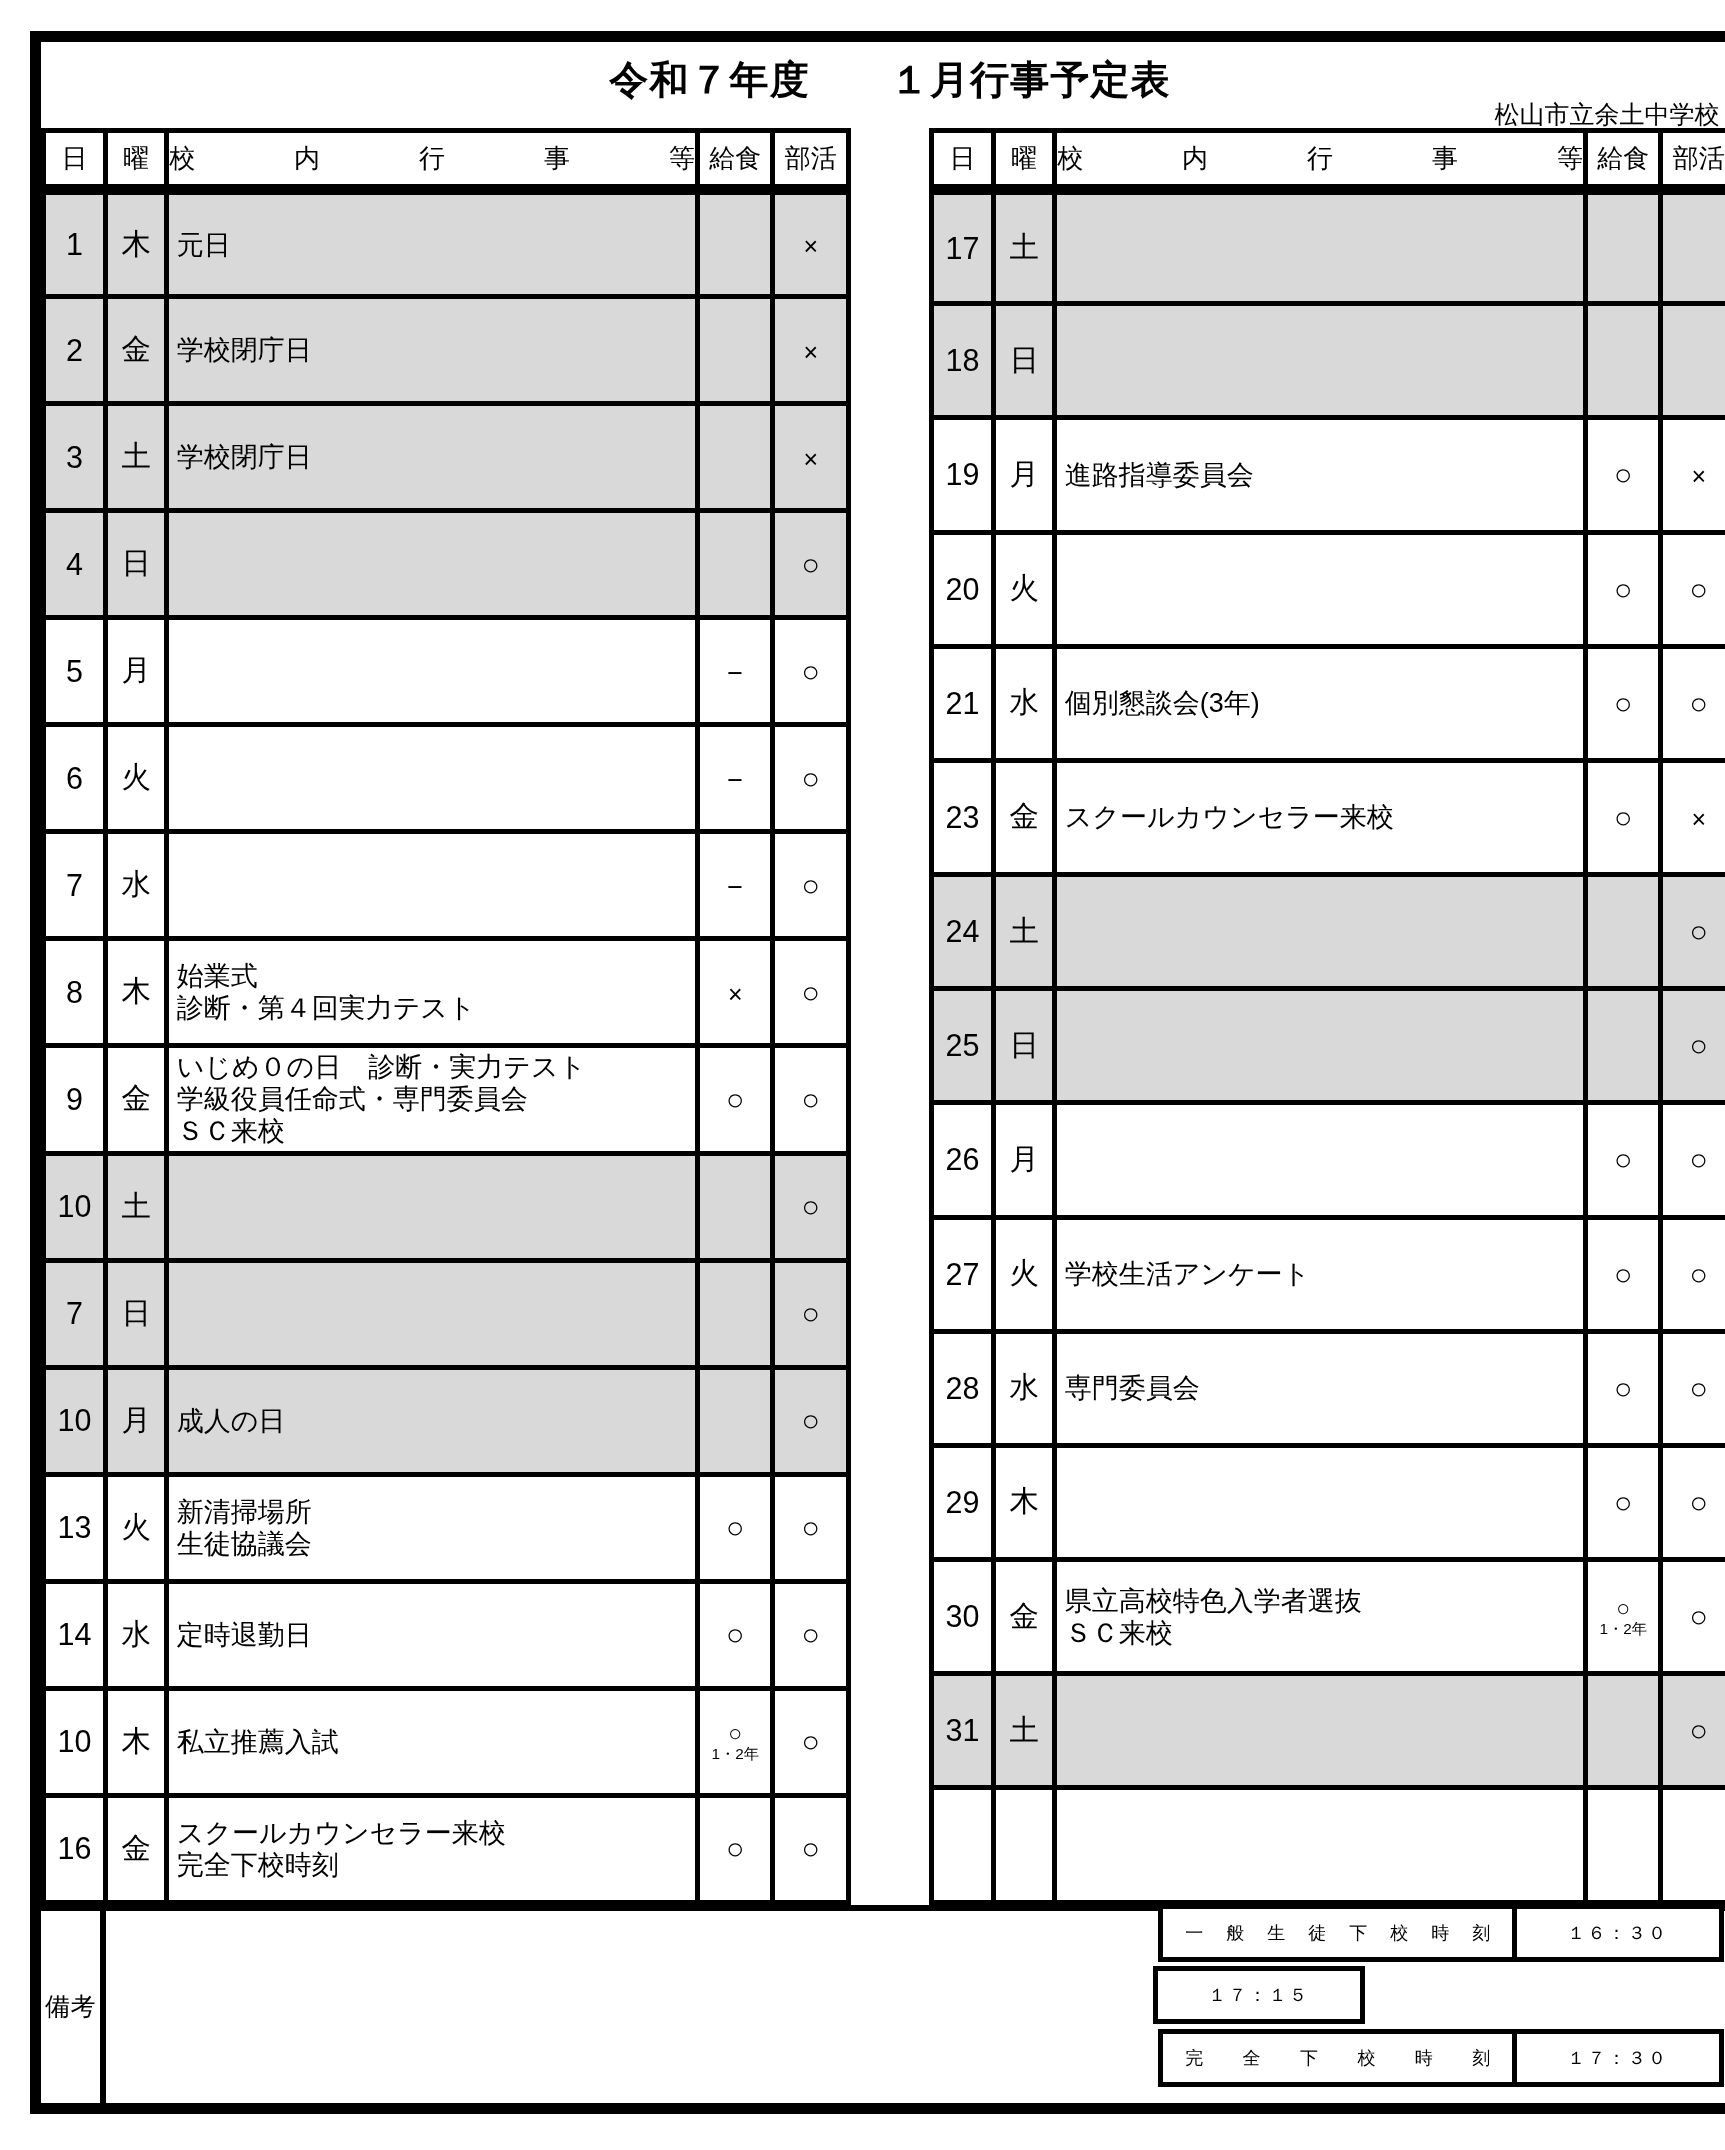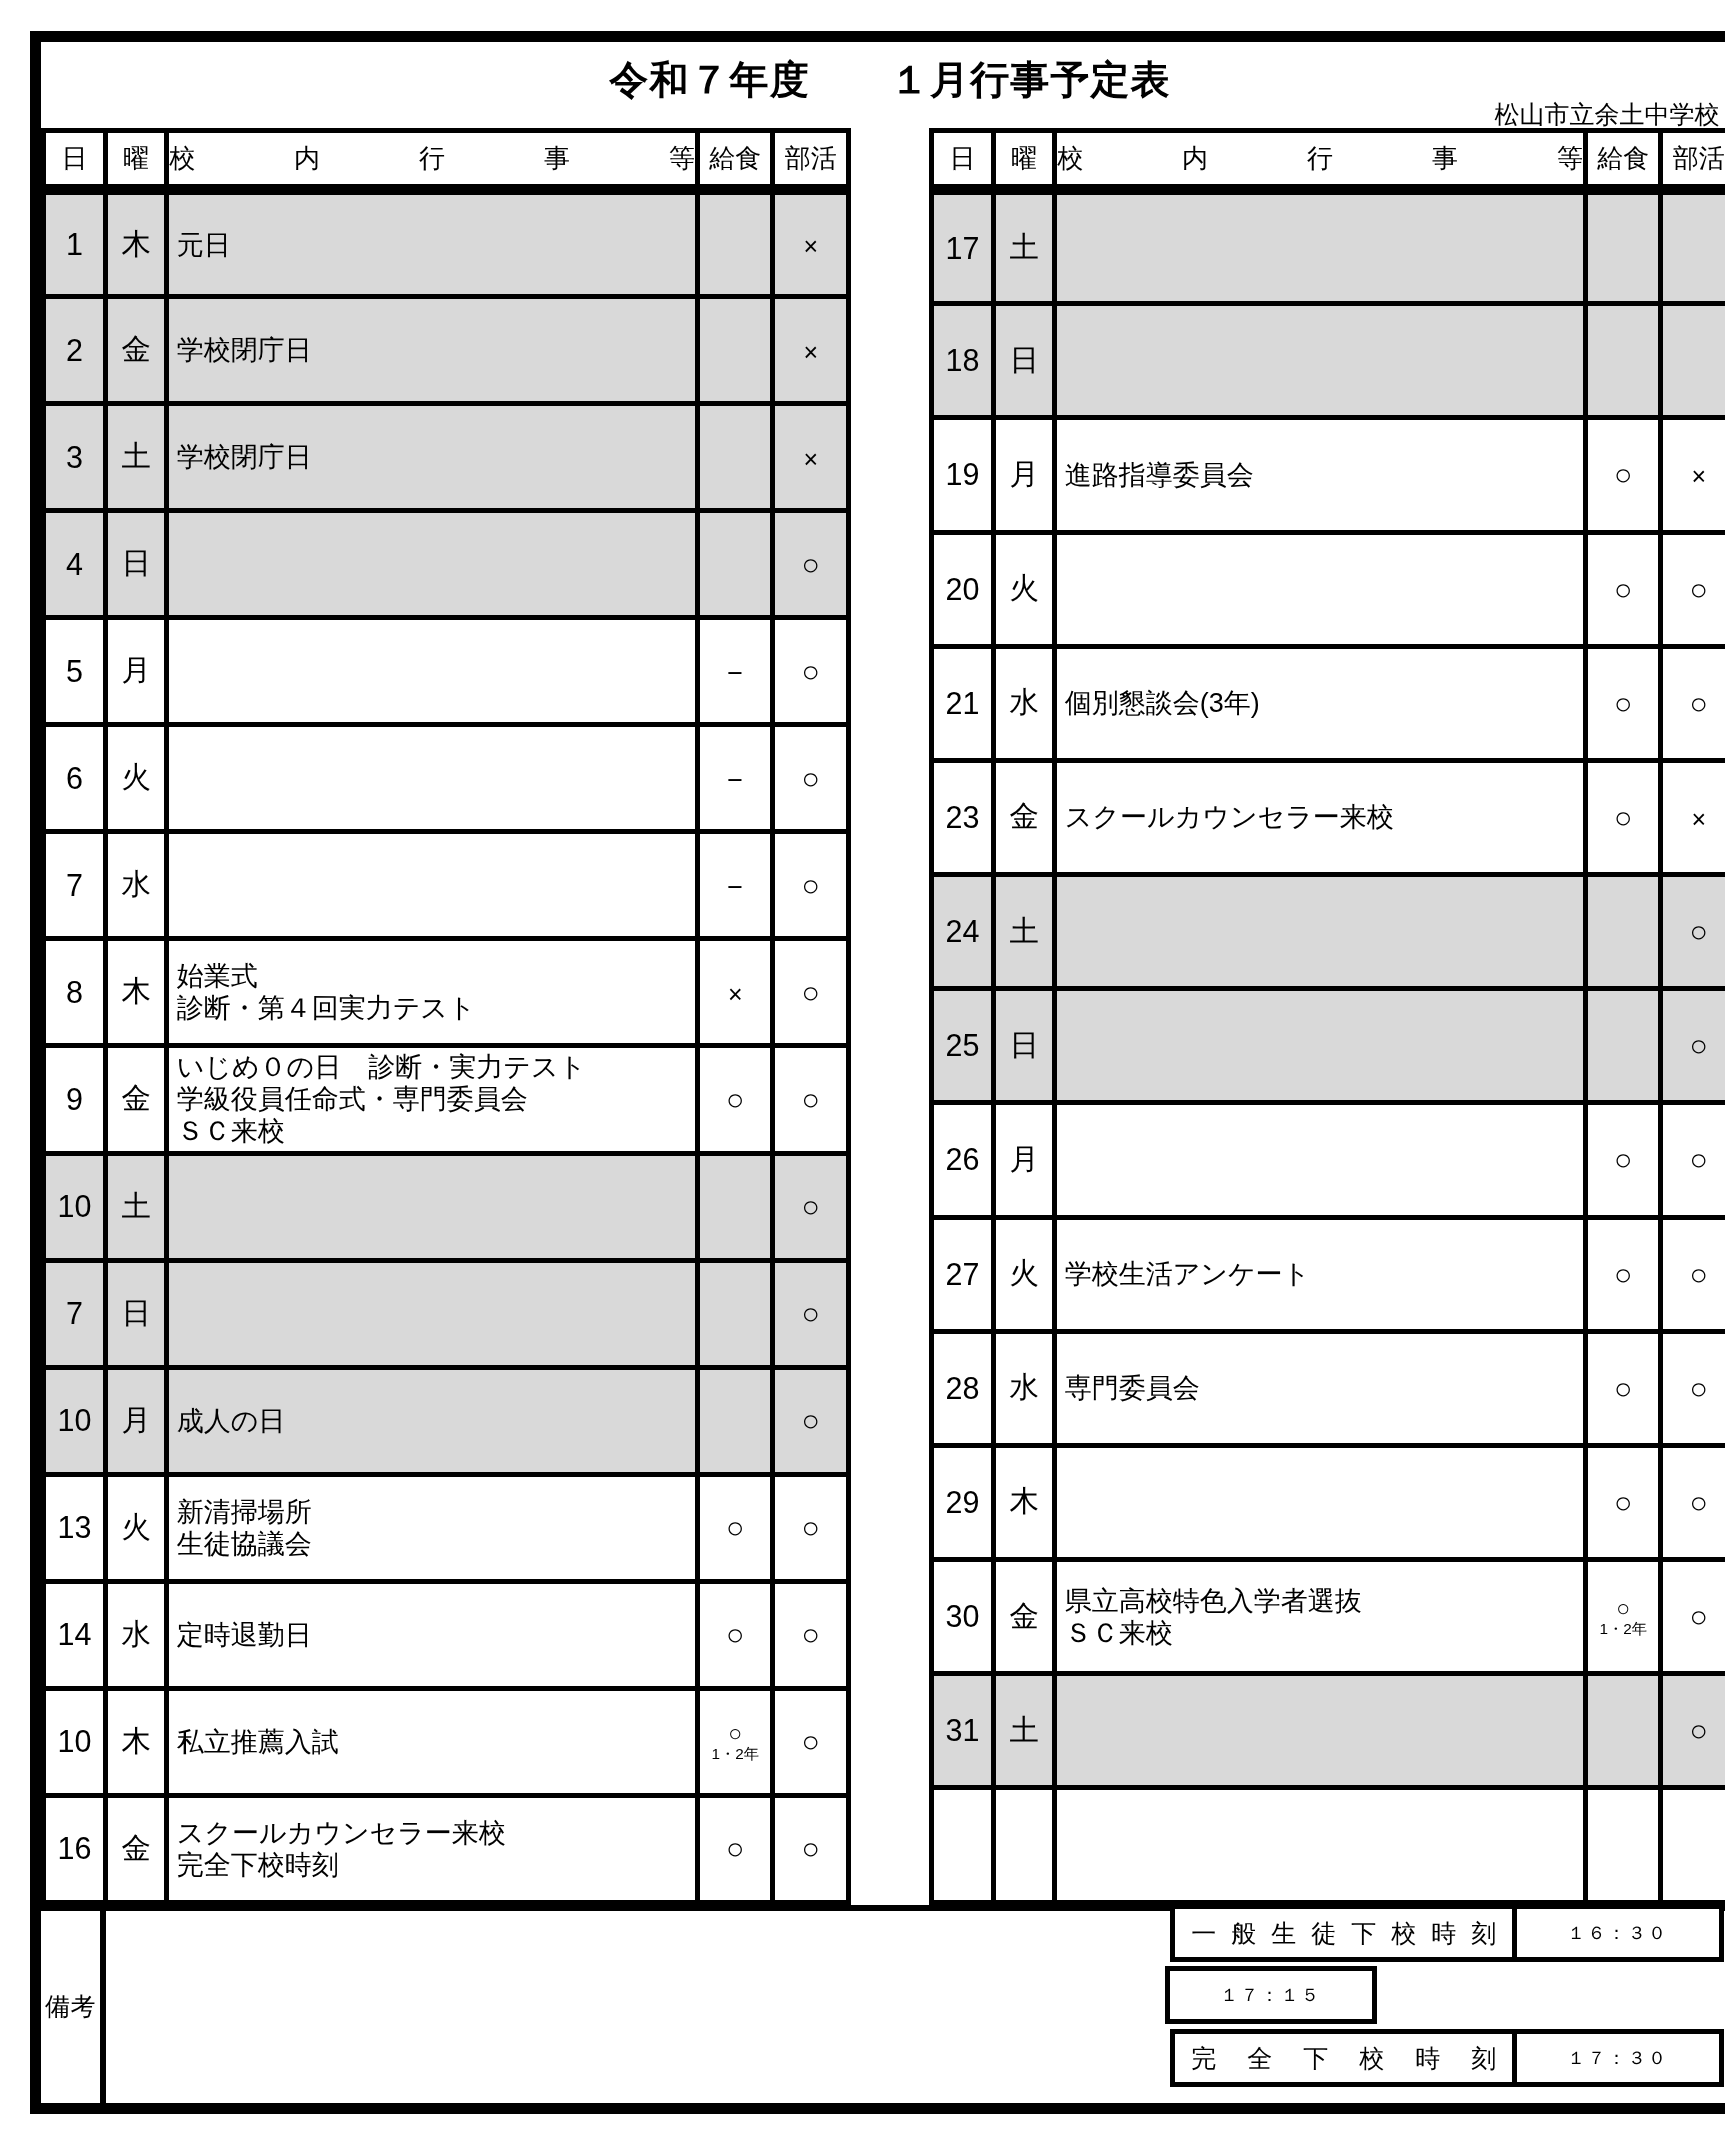--- a/index.html
+++ b/index.html
@@ -55,21 +55,21 @@
     font-size:25px; letter-spacing:0.5px;
   }
   .remarks-body { flex:1; position:relative; }
   .time-table {
     position:absolute; top:-6.5px; right:15.3px;
     display:flex; flex-direction:column; gap:4.4px;
   }
   .time-row { display:flex; }
   .time-label {
     width:305px; border:5.5px solid #000; background:#fff;
-    font-size:25px; line-height:48px; padding:0 16px; box-sizing:content-box;
+    font-size:18px; line-height:48px; padding:0 22px; box-sizing:content-box;
     text-align:justify; text-align-last:justify;
   }
   .time-value {
     width:202px; border:5.5px solid #000; border-left-width:5.5px; margin-left:-5.5px;
     background:#fff; font-size:18px; line-height:48px; text-align:center;
     letter-spacing:2.2px; white-space:pre;
   }
 </style>
 </head>
 <body>

